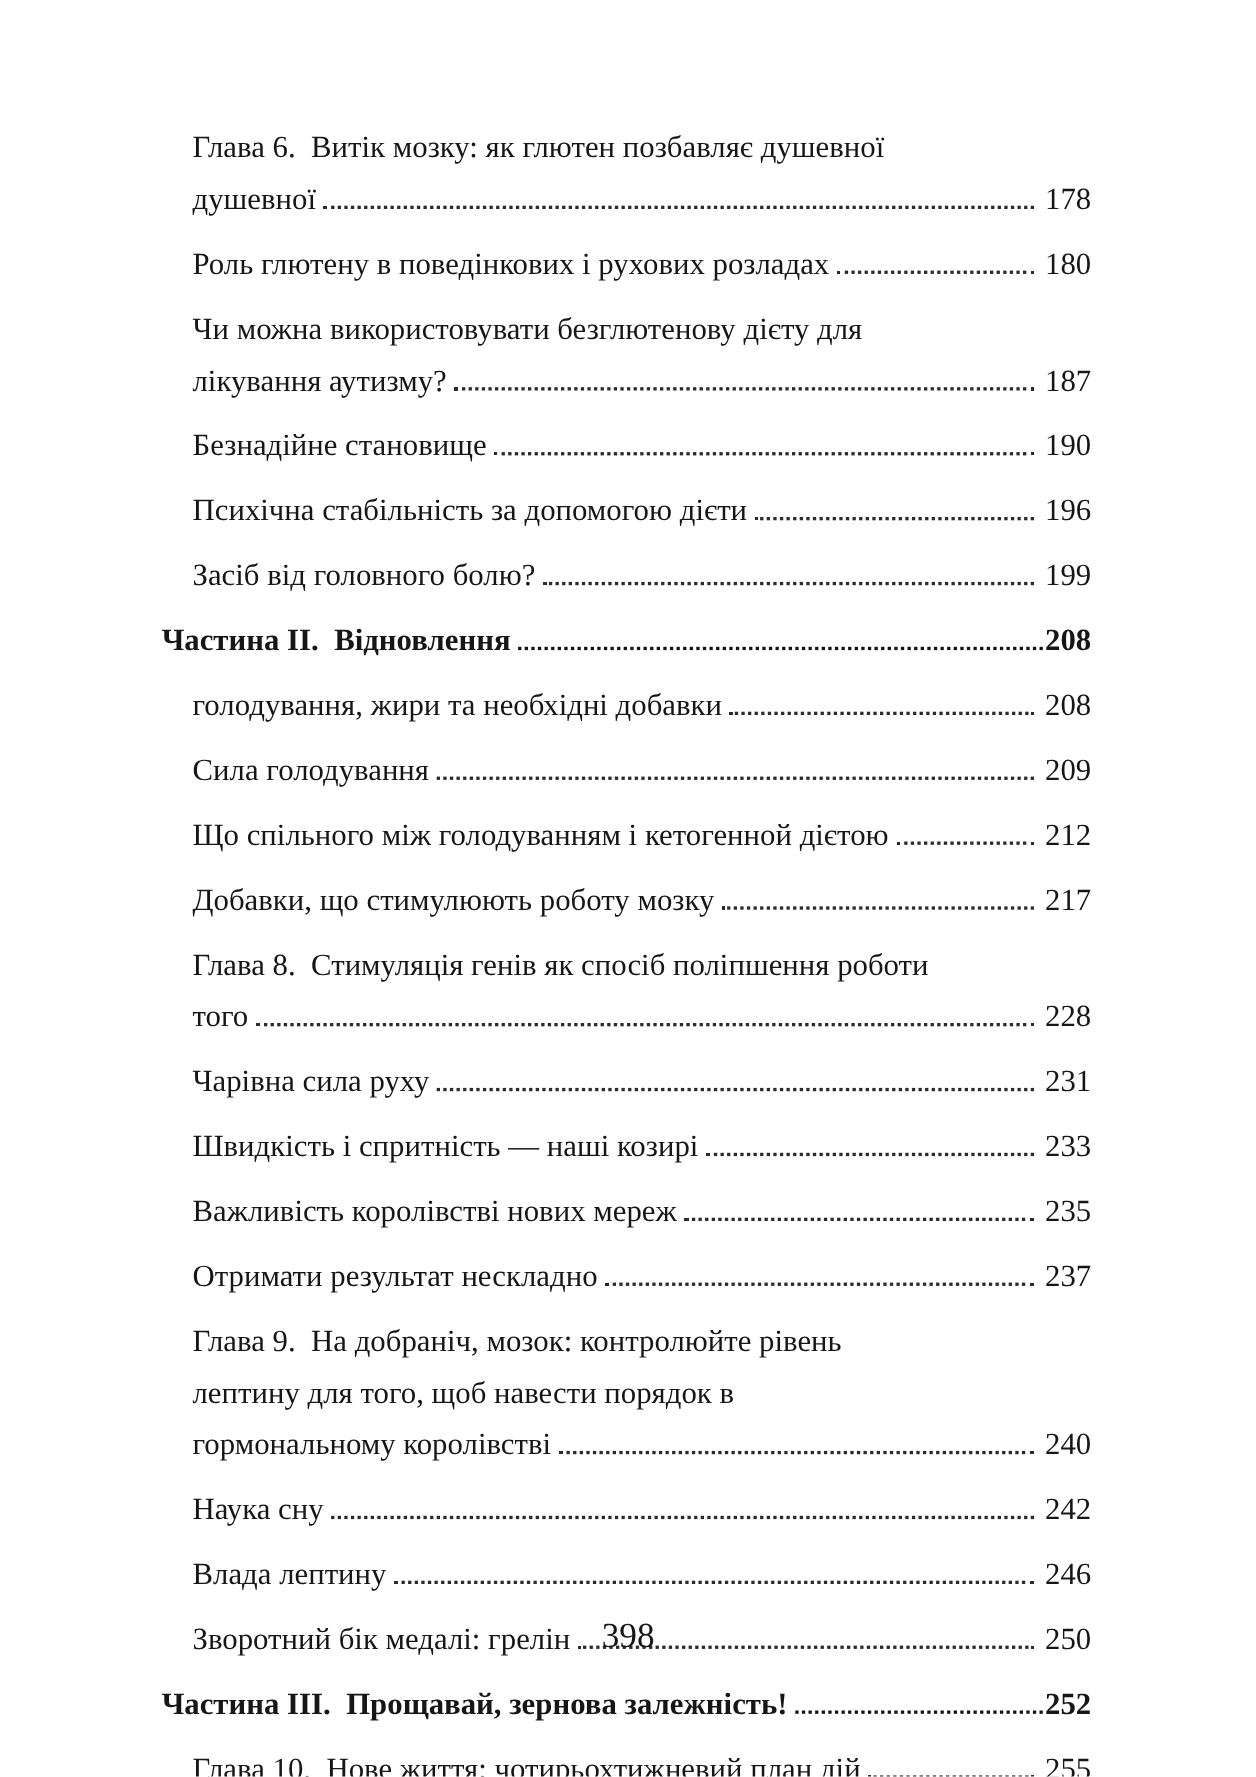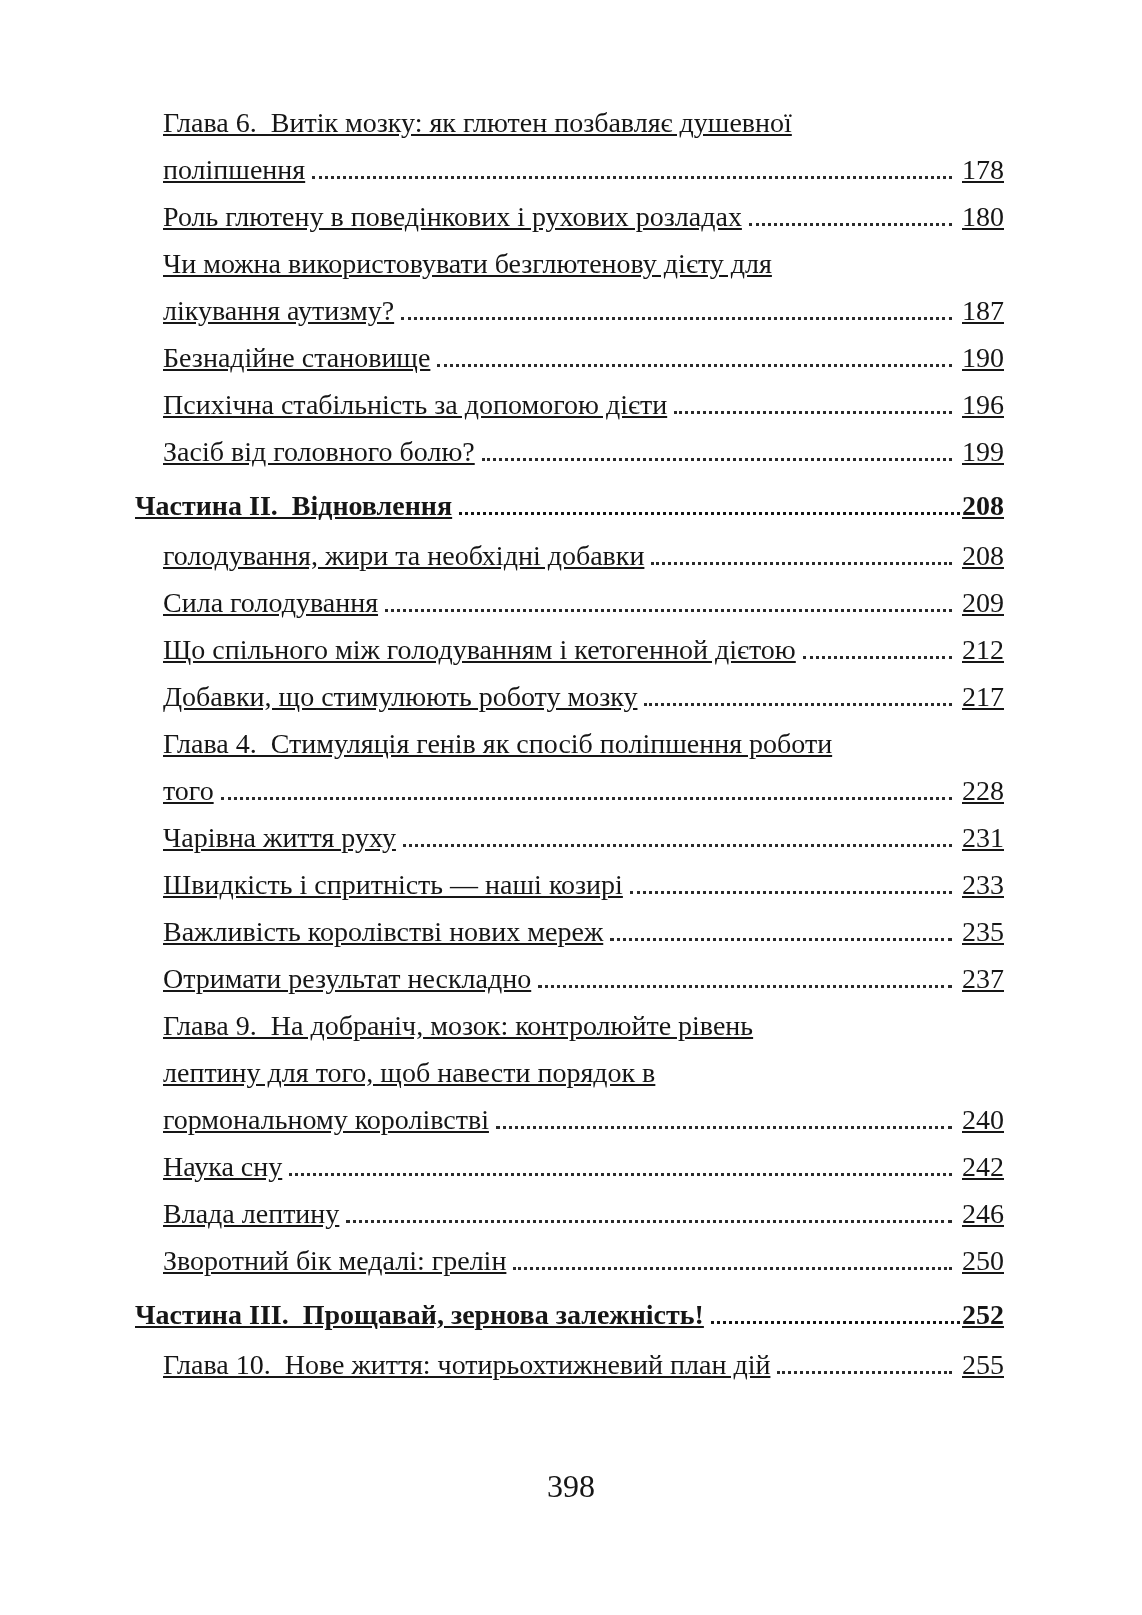--- a/index.html
+++ b/index.html
@@ -16,21 +16,21 @@
     color: #161616;
     overflow: hidden;
   }
   .toc {
     position: absolute;
     left: 135px;
     top: 99px;
     width: 869px;
     font-size: 28px;
   }
-  .toc-entry { margin: 0; text-decoration: underline; }
+  .toc-entry { margin: 12px; }
   .toc-line {
     display: flex;
     align-items: baseline;
     line-height: 47px;
     white-space: pre;
   }
   
   .toc-entry.chapter .toc-line,
   .toc-entry.section .toc-line { padding-left: 28px; }
   .toc-entry.part {
@@ -63,21 +63,21 @@
   }
 </style>
 </head>
 <body>
 
 <div class="page">
   <main class="toc">
 
   <div class="toc-entry chapter">
         <div class="toc-line"><span class="toc-text">Глава 6.  Витік мозку: як глютен позбавляє душевної</span></div>
-        <div class="toc-line"><span class="toc-text">поліпшення</span><span class="toc-dots"></span><span class="toc-page">178</span></div>
+        <div class="toc-line"><span class="toc-text">душевної</span><span class="toc-dots"></span><span class="toc-page">178</span></div>
       </div>
       <div class="toc-entry section">
         <div class="toc-line"><span class="toc-text">Роль глютену в поведінкових і рухових розладах</span><span class="toc-dots"></span><span class="toc-page">180</span></div>
       </div>
       <div class="toc-entry section">
         <div class="toc-line"><span class="toc-text">Чи можна використовувати безглютенову дієту для</span></div>
         <div class="toc-line"><span class="toc-text">лікування аутизму?</span><span class="toc-dots"></span><span class="toc-page">187</span></div>
       </div>
       <div class="toc-entry section">
         <div class="toc-line"><span class="toc-text">Безнадійне становище</span><span class="toc-dots"></span><span class="toc-page">190</span></div>
@@ -97,25 +97,25 @@
       <div class="toc-entry section">
         <div class="toc-line"><span class="toc-text">Сила голодування</span><span class="toc-dots"></span><span class="toc-page">209</span></div>
       </div>
       <div class="toc-entry section">
         <div class="toc-line"><span class="toc-text">Що спільного між голодуванням і кетогенной дієтою</span><span class="toc-dots"></span><span class="toc-page">212</span></div>
       </div>
       <div class="toc-entry section">
         <div class="toc-line"><span class="toc-text">Добавки, що стимулюють роботу мозку</span><span class="toc-dots"></span><span class="toc-page">217</span></div>
       </div>
       <div class="toc-entry chapter">
-        <div class="toc-line"><span class="toc-text">Глава 4.  Стимуляція генів як спосіб поліпшення роботи</span></div>
+        <div class="toc-line"><span class="toc-text">Глава 8.  Стимуляція генів як спосіб поліпшення роботи</span></div>
         <div class="toc-line"><span class="toc-text">того</span><span class="toc-dots"></span><span class="toc-page">228</span></div>
       </div>
       <div class="toc-entry section">
-        <div class="toc-line"><span class="toc-text">Чарівна життя руху</span><span class="toc-dots"></span><span class="toc-page">231</span></div>
+        <div class="toc-line"><span class="toc-text">Чарівна сила руху</span><span class="toc-dots"></span><span class="toc-page">231</span></div>
       </div>
       <div class="toc-entry section">
         <div class="toc-line"><span class="toc-text">Швидкість і спритність — наші козирі</span><span class="toc-dots"></span><span class="toc-page">233</span></div>
       </div>
       <div class="toc-entry section">
         <div class="toc-line"><span class="toc-text">Важливість королівстві нових мереж</span><span class="toc-dots"></span><span class="toc-page">235</span></div>
       </div>
       <div class="toc-entry section">
         <div class="toc-line"><span class="toc-text">Отримати результат нескладно</span><span class="toc-dots"></span><span class="toc-page">237</span></div>
       </div>

